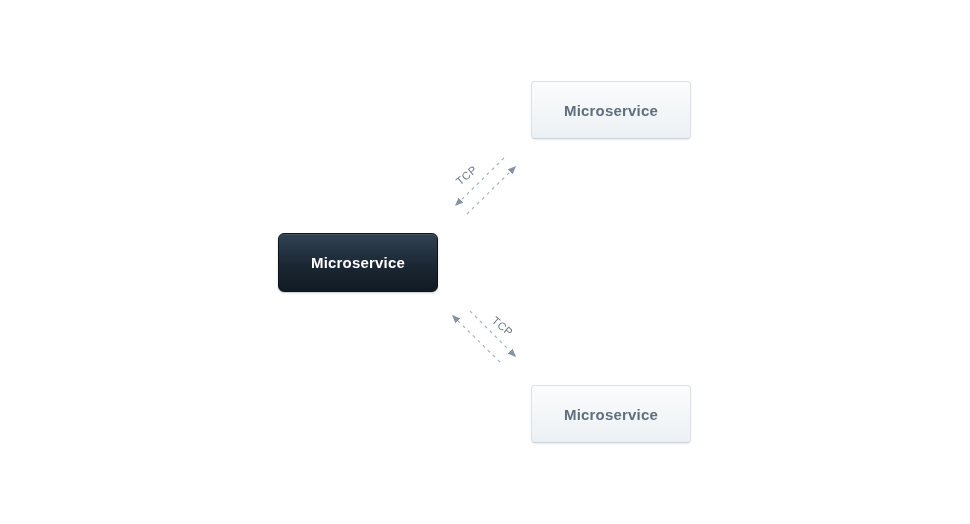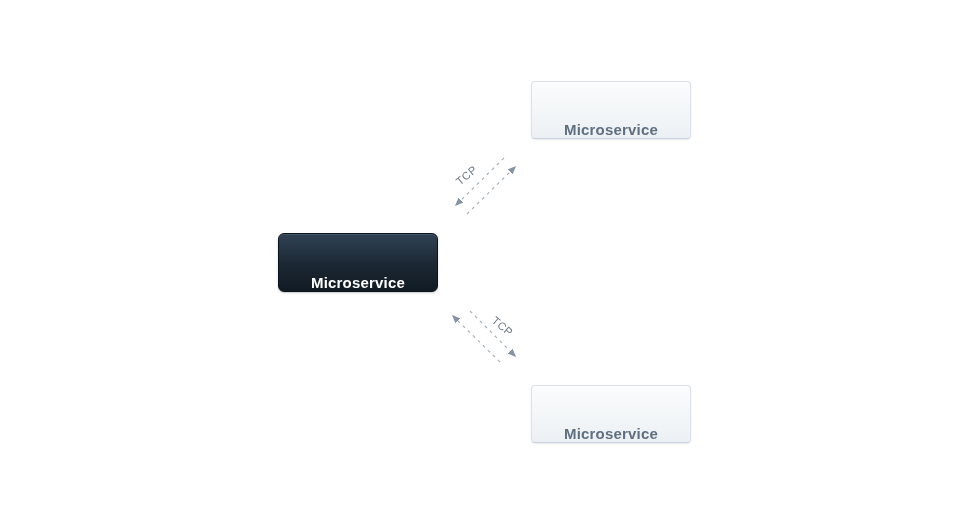--- a/index.html
+++ b/index.html
@@ -19,21 +19,21 @@
     position: absolute;
     left: 0;
     top: 0;
     width: 970px;
     height: 524px;
     pointer-events: none;
   }
   .node {
     position: absolute;
     display: flex;
-    align-items: flex-end;
+    align-items: center;
     justify-content: center;
     font-size: 15px;
     font-weight: bold;
     letter-spacing: 0.2px;
     box-sizing: border-box;
   }
   .node.dark {
     background: linear-gradient(180deg, #2f4254 0%, #1b2733 55%, #101a23 100%);
     border: 1px solid #0c141c;
     border-radius: 6px;

